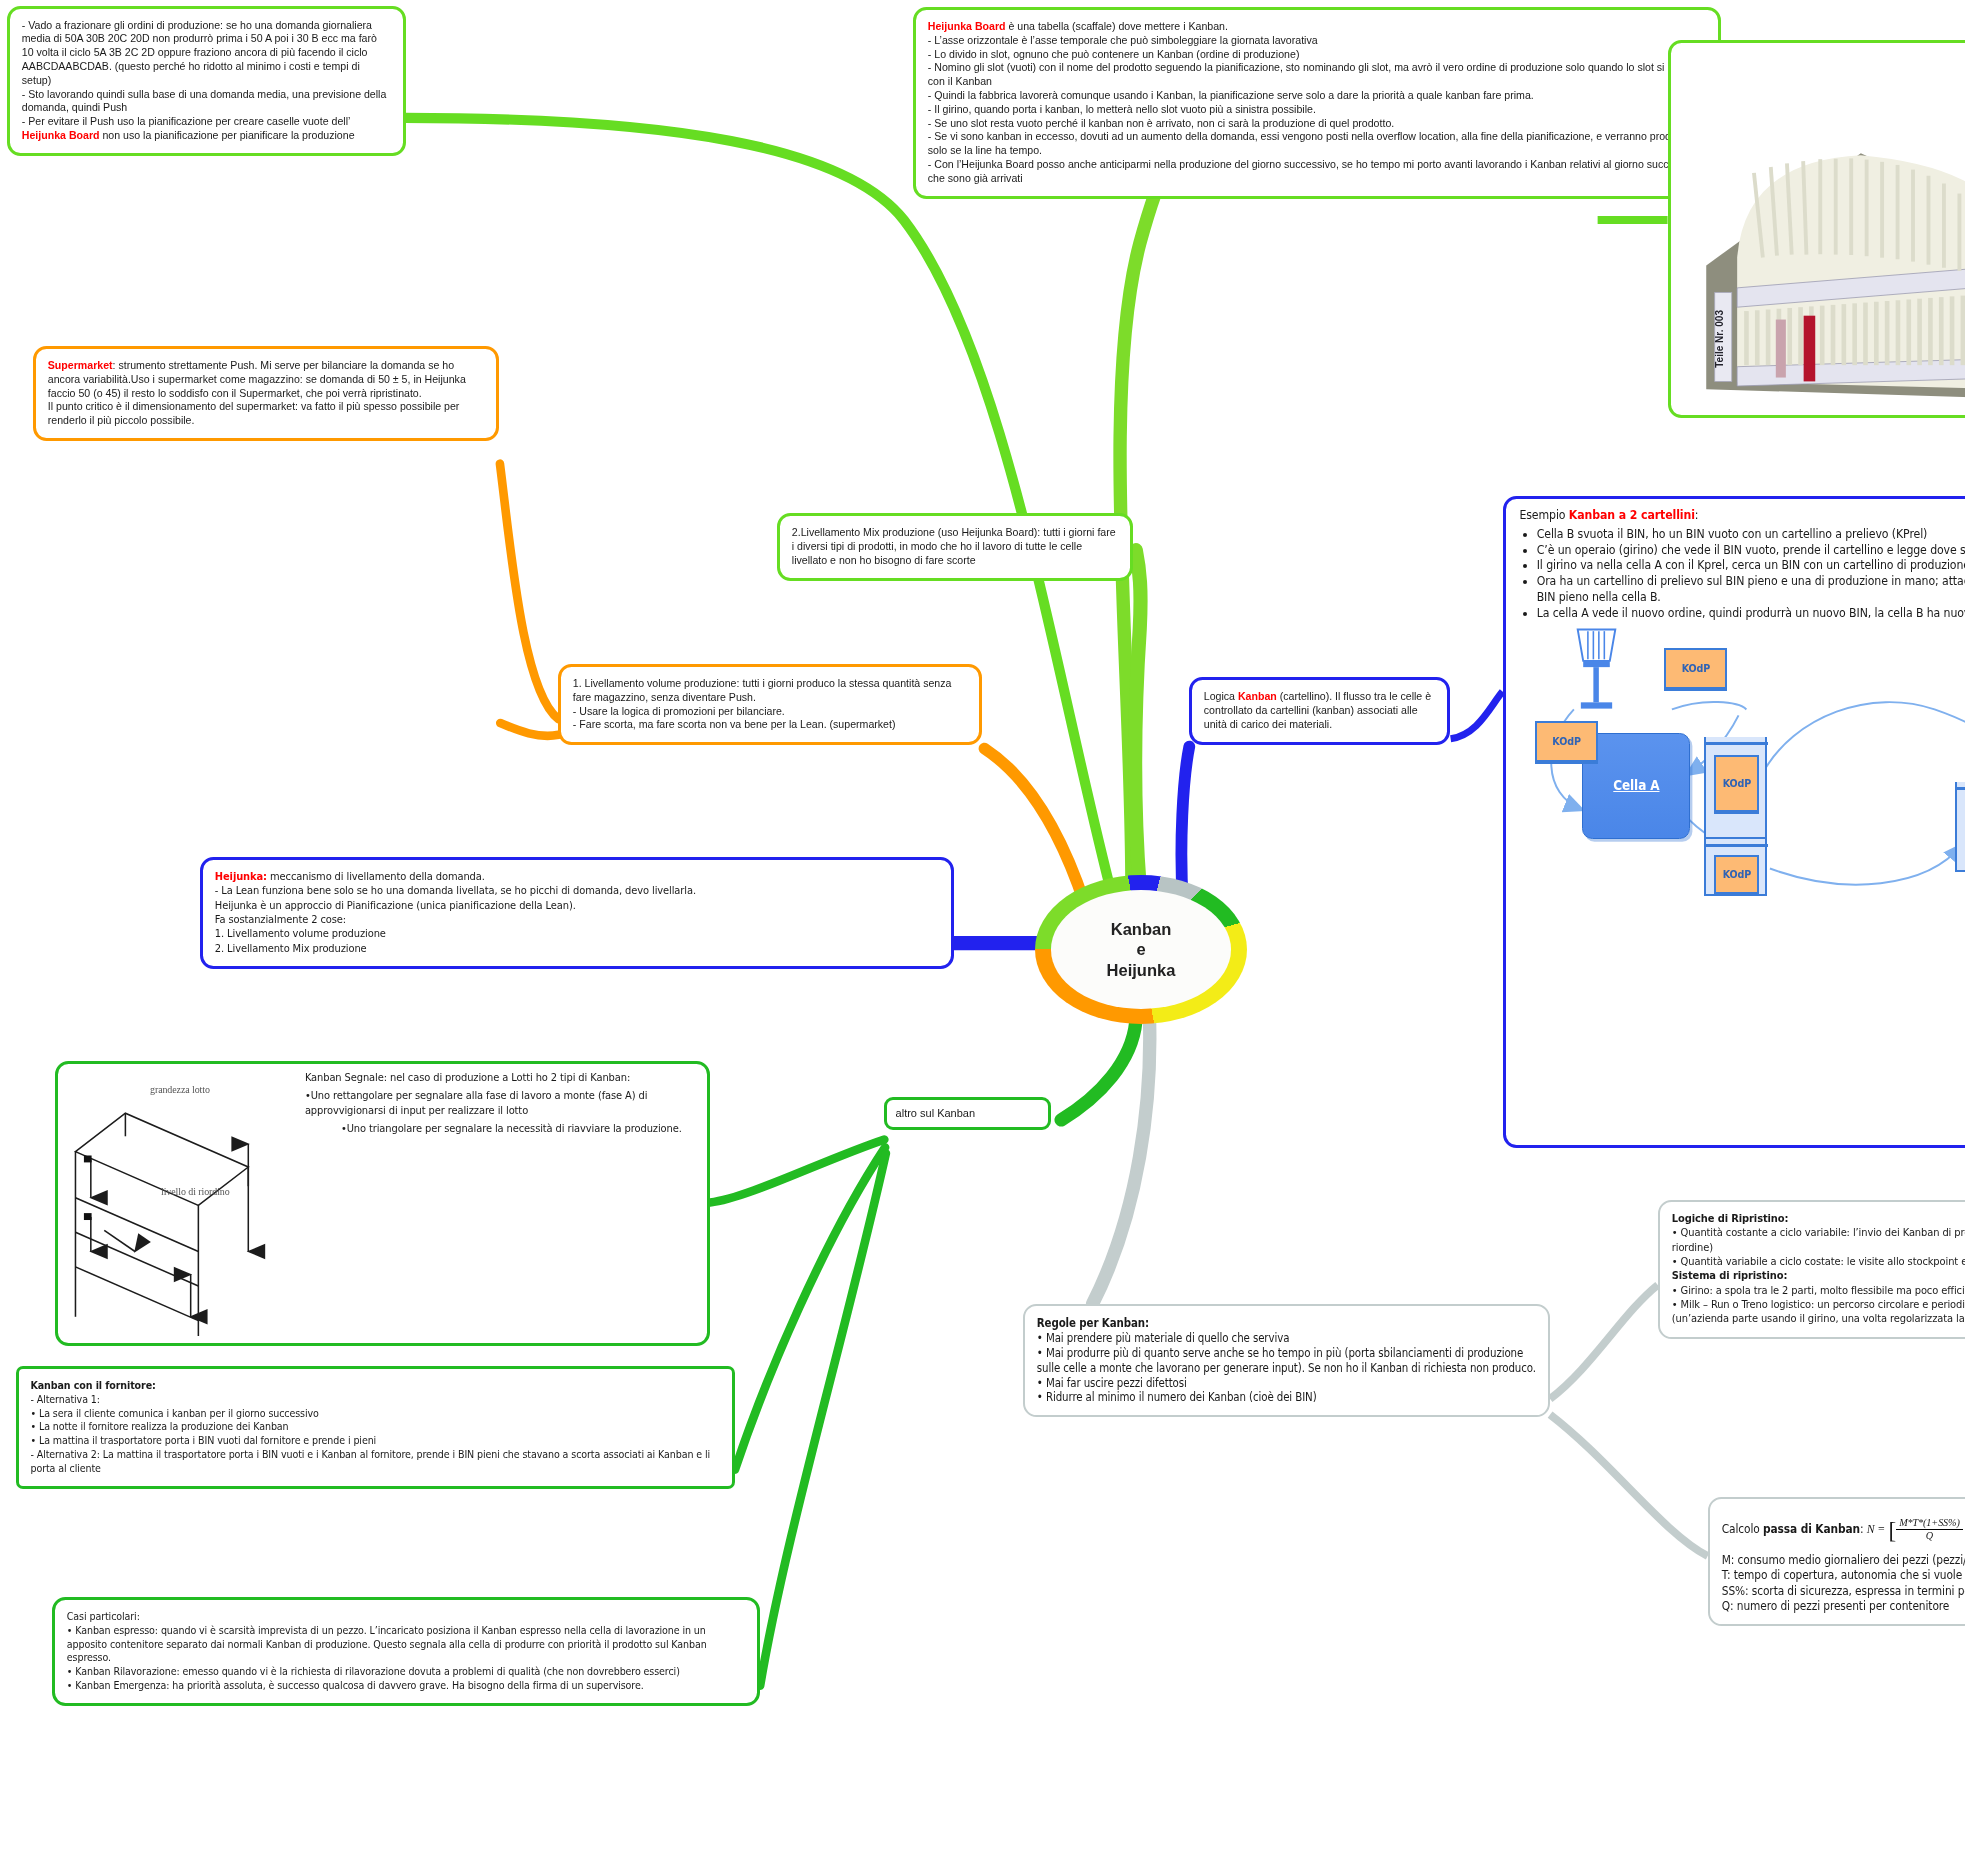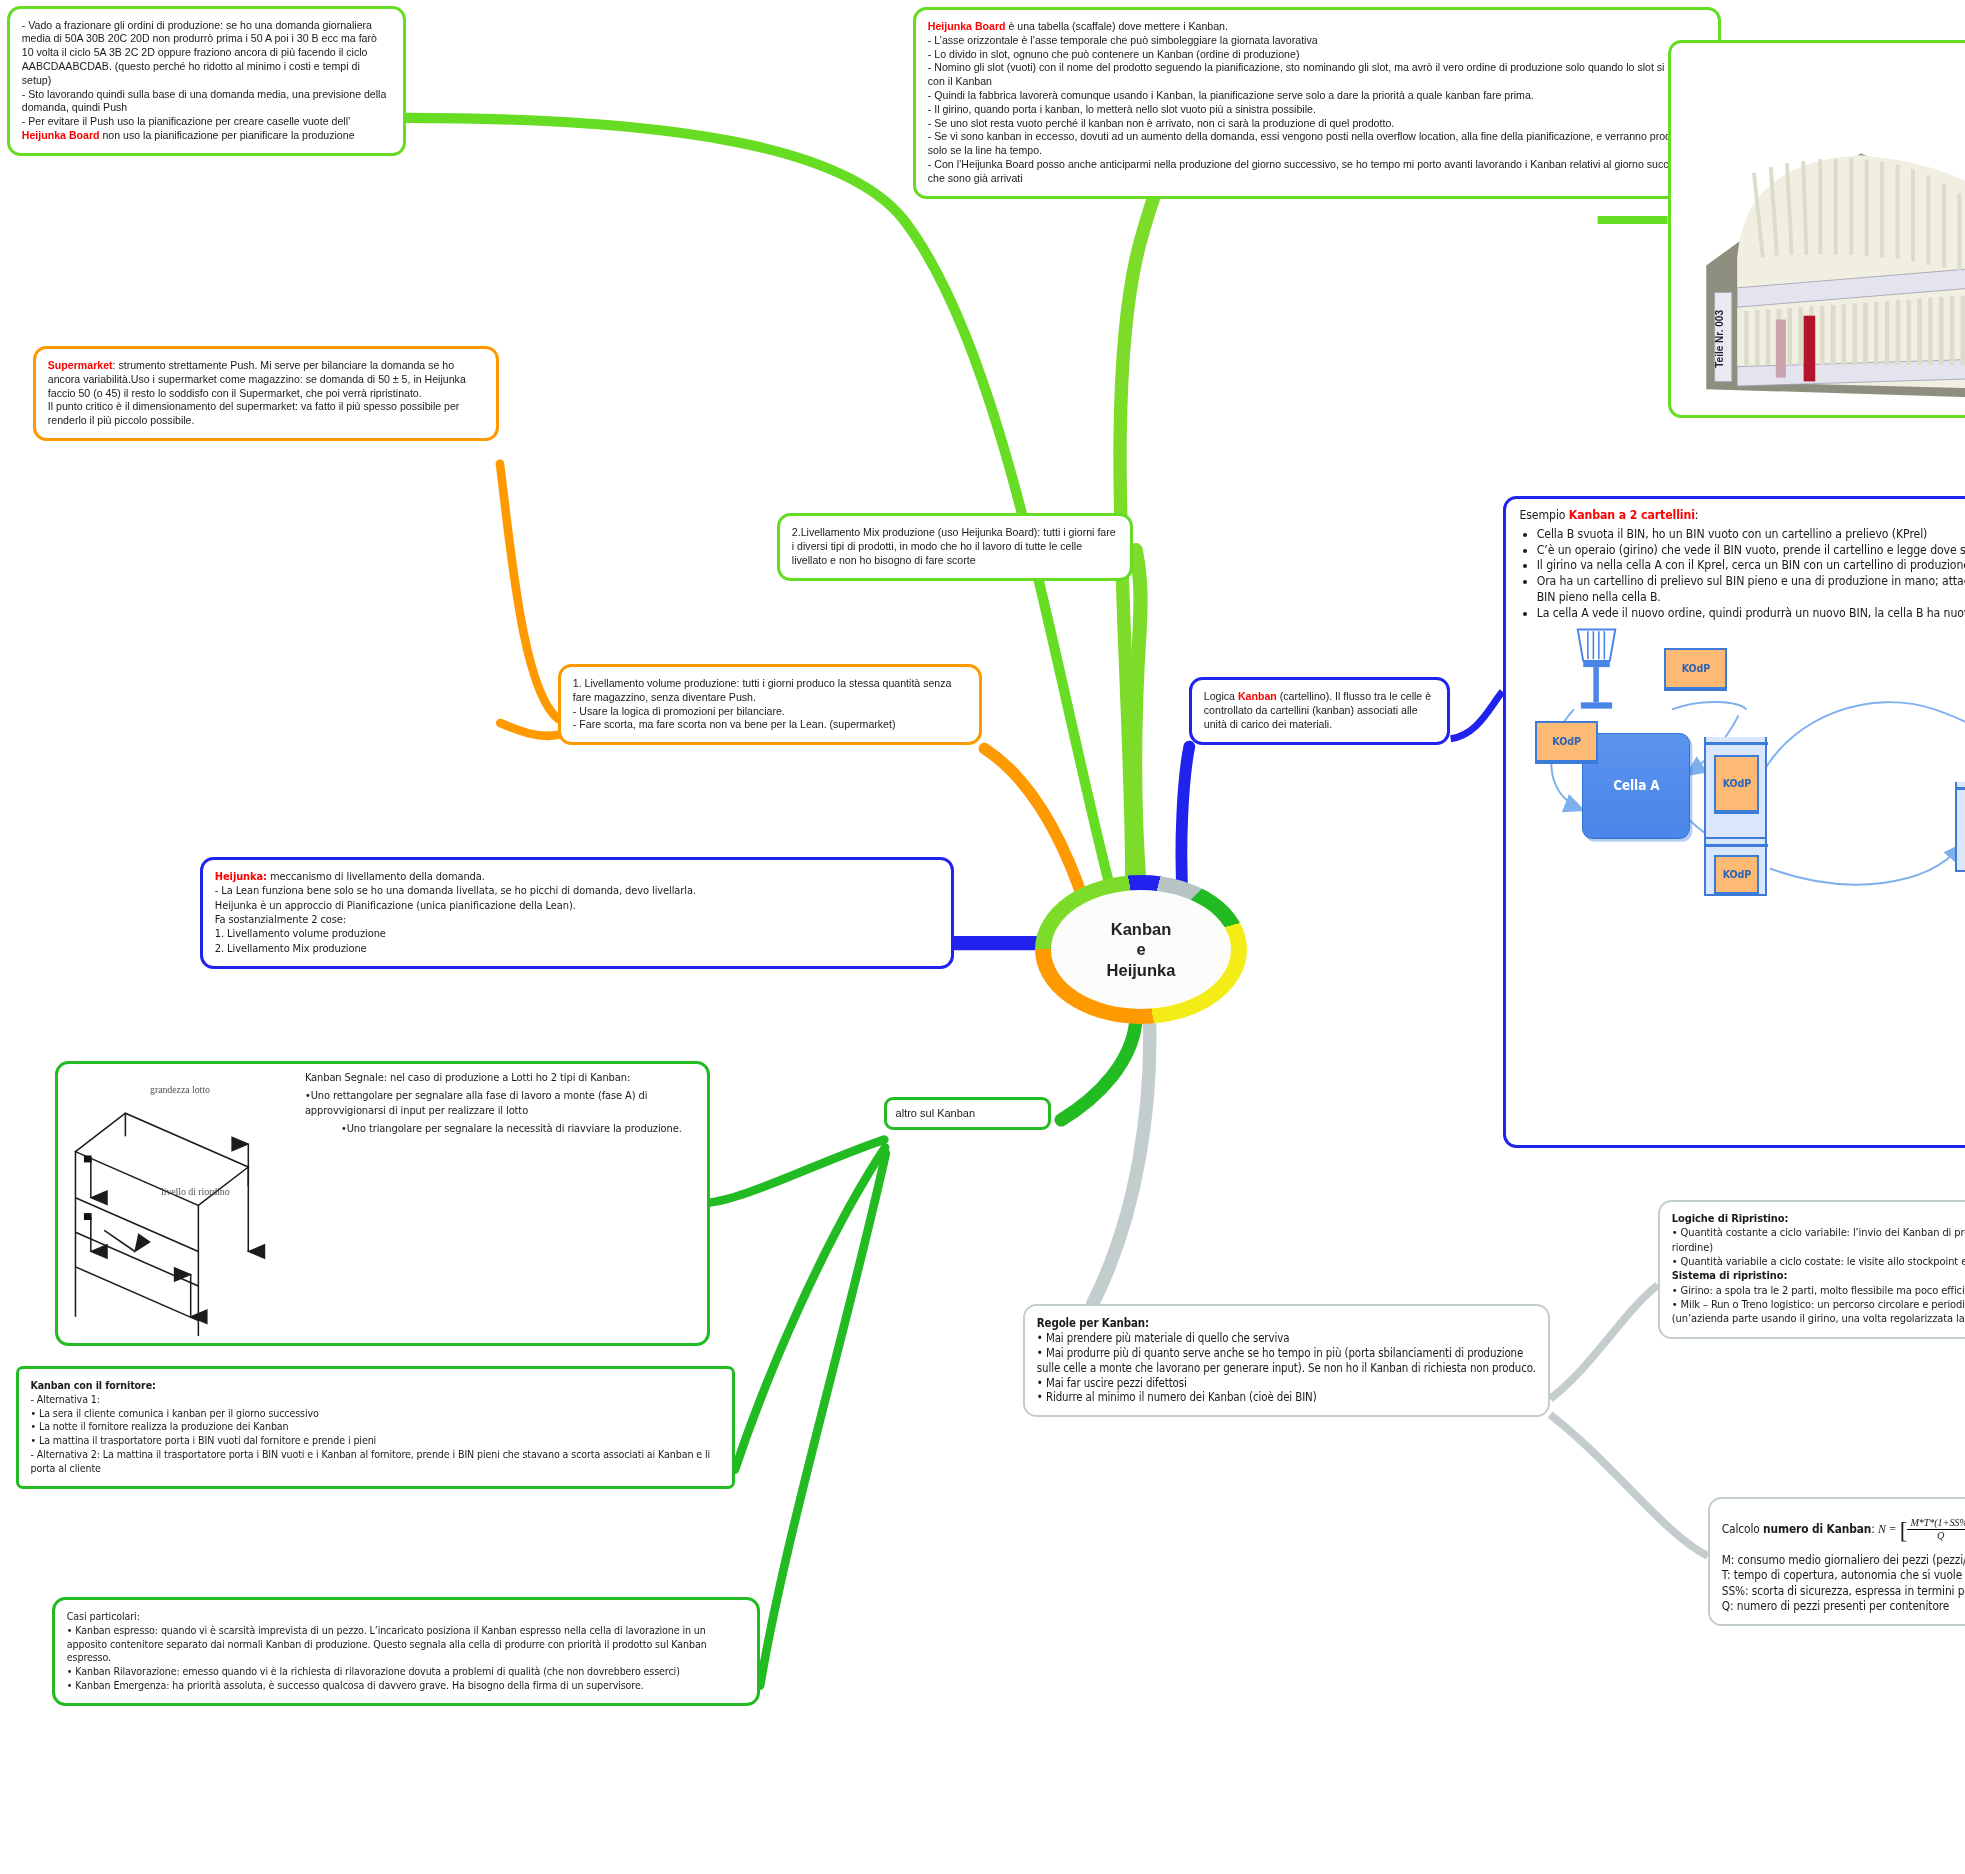--- a/index.html
+++ b/index.html
@@ -407,21 +407,21 @@
           <line x1="48" y1="8" x2="48" y2="80"></line>
             <line x1="62" y1="8" x2="62" y2="80"></line>
           <line x1="76" y1="8" x2="76" y2="80"></line>
             <line x1="90" y1="8" x2="90" y2="80"></line>
         </g>
         <rect x="36" y="84" width="68" height="16" fill="#4a86e8"></rect>
         <rect x="62" y="100" width="14" height="90" fill="#4a86e8"></rect>
         <rect x="30" y="190" width="80" height="16" fill="#4a86e8"></rect>
       </svg>
 
-      <div class="cell" style="left:63px;top:108px;width:108px;height:106px;">Cella A</div>
+      <div class="cell" style="left:63px;top:108px;width:108px;height:106px;text-decoration:underline;">Cella A</div>
 
       <div class="card" style="left:145px;top:23.6px;width:63px;height:43px;">KOdP</div>
 
       <div class="card" style="left:15.7px;top:96px;width:63px;height:43px;">KOdP</div>
 
       <div class="bin" style="left:185px;top:112px;width:63px;height:102px;"></div>
       <div class="card" style="left:195px;top:130px;width:45px;height:59px;">KOdP</div>
 
       <div class="bin" style="left:185px;top:214px;width:63px;height:57px;"></div>
       <div class="card" style="left:195px;top:230px;width:45px;height:41px;">KOdP</div>
@@ -508,21 +508,21 @@
     <p class="bold">Logiche di Ripristino:</p>
     <p>• <span>Quantità costante a ciclo variabile: l’invio dei Kanban di produzione avviene quando lo stock si abbassa a un livello soglia (punto di riordine)</span></p>
     <p>• <span>Quantità variabile a ciclo costate: le visite allo stockpoint e l’invio dei kanban hanno cadenza fissa.</span></p>
     <p class="bold">Sistema di ripristino:</p>
     <p>• <span>Girino: a spola tra le 2 parti, molto flessibile ma poco efficiente</span></p>
     <p>• <span>Milk – Run o Treno logistico: un percorso circolare e periodico, più efficiente e regolare ma necessità di un forte livellamento e precisione. (un’azienda parte usando il girino, una volta regolarizzata la produzione, si passa al Milk – Run)</span></p>
   </div>
 
   <div class="node b-gray2 f-narrow" id="n-formula">
     <p style="line-height:1.9;">
-      <span>Calcolo </span><span class="bold">numero di Kanban</span><span>: </span><span class="f-serif" style="font-style:italic;">N =</span>
+      <span>Calcolo </span><span class="bold">passa di Kanban</span><span>: </span><span class="f-serif" style="font-style:italic;">N =</span>
       <span class="brk">[</span><span class="formula-frac"><span class="num">M*T*(1+SS%)</span><span>Q</span></span>
     </p>
     <p>M: consumo medio giornaliero dei pezzi (pezzi/tempo)</p>
     <p>T: tempo di copertura, autonomia che si vuole che la cella abbia, legata al Lead Time della cella fornitrice</p>
     <p>SS%: scorta di sicurezza, espressa in termini percentuali</p>
     <p>Q: numero di pezzi presenti per contenitore</p>
   </div>
 
   <div id="central">
     <div class="ring r1"></div>

